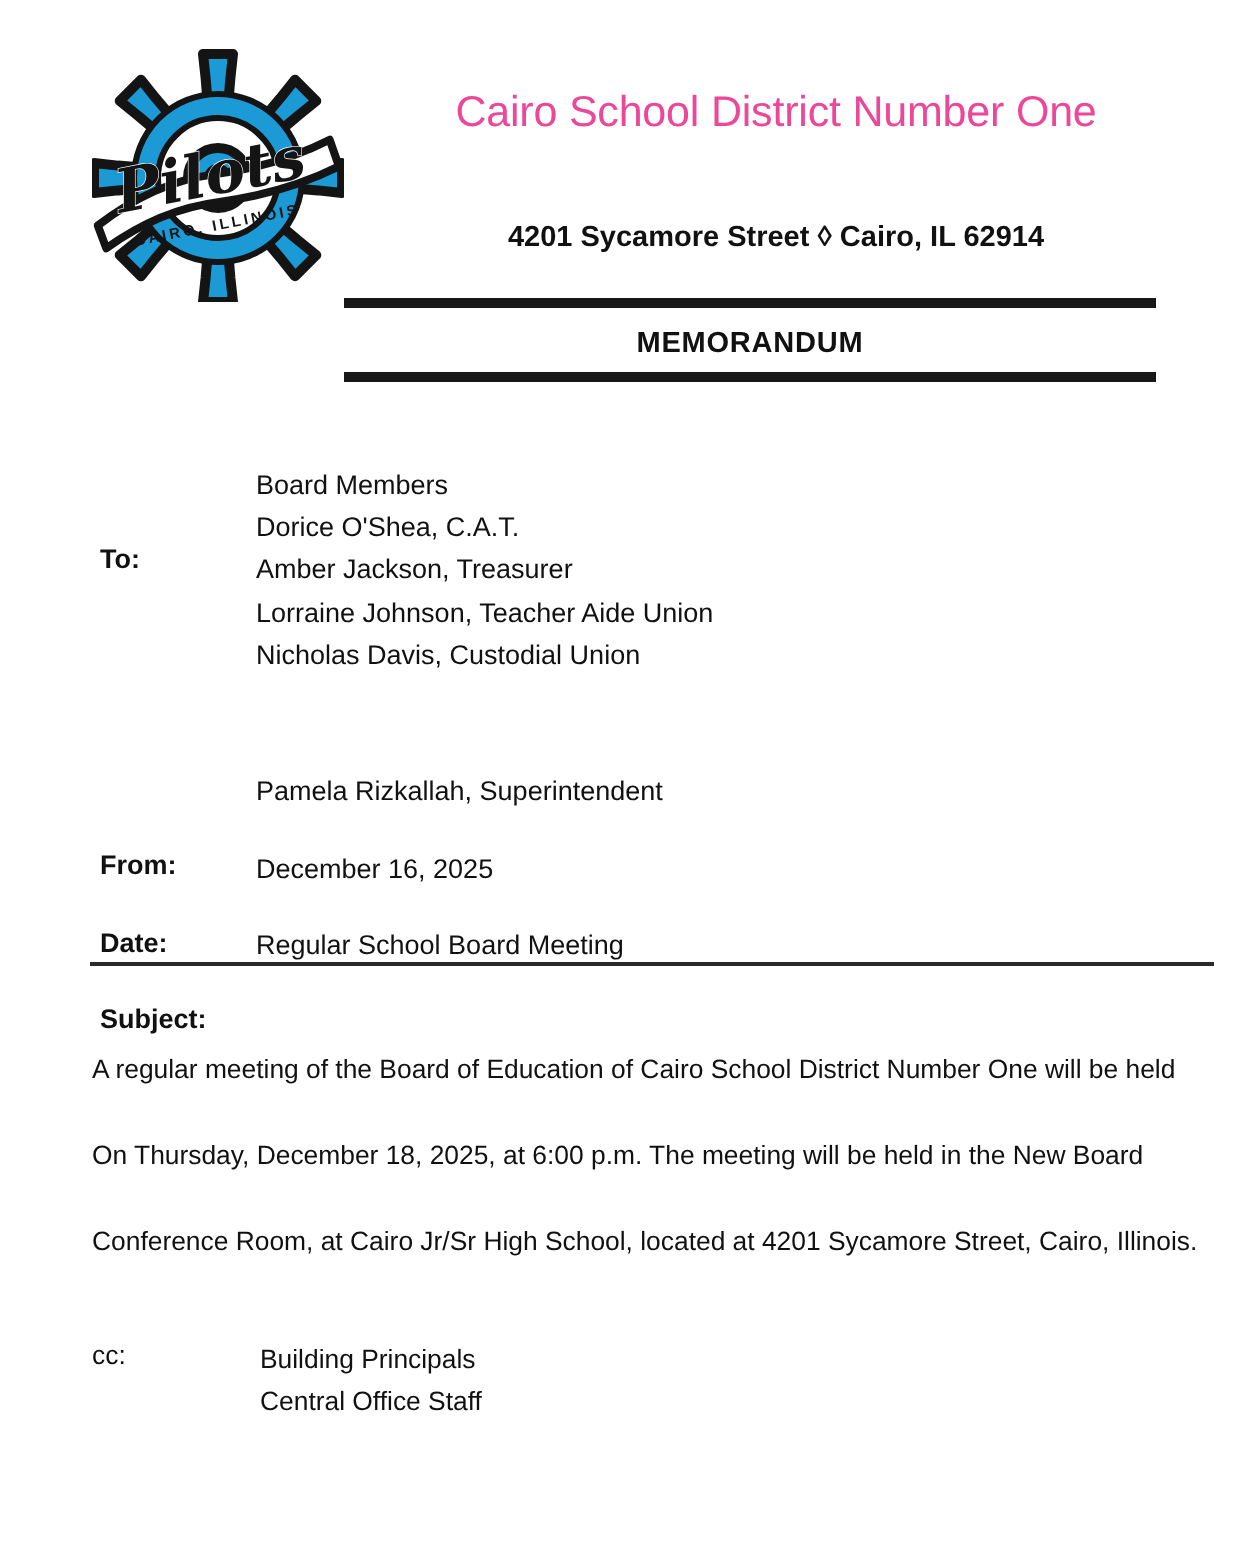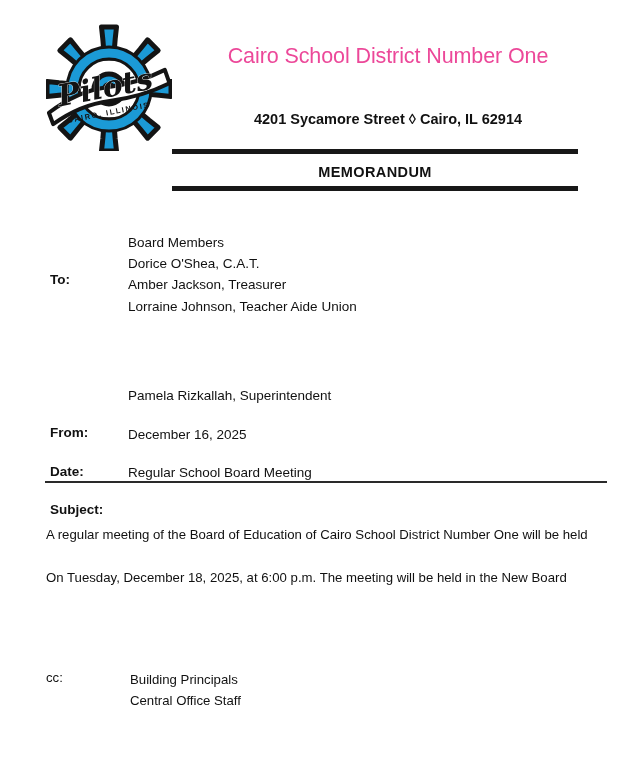--- a/index.html
+++ b/index.html
@@ -252,20 +252,21 @@
 
   <div class="fields">
 
     <div class="field-row" id="row-to">
       <span class="field-label">To:</span>
       <span class="field-values">
         <span class="line">Board Members</span>
         <span class="line">Dorice O'Shea, C.A.T.</span>
         <span class="line">Amber Jackson, Treasurer</span>
         <span class="line">Lorraine Johnson, Teacher Aide Union</span>
+        <span class="line">Nicholas Davis, Custodial Union</span>
       </span>
     </div>
 
     <div class="field-row" id="row-from">
       <span class="field-label">From:</span>
       <span class="field-values">
         <span class="line">Pamela Rizkallah, Superintendent</span>
       </span>
     </div>
 
@@ -281,21 +282,22 @@
       <span class="field-values">
         <span class="line">Regular School Board Meeting</span>
       </span>
     </div>
   </div>
 
   <div class="rule-thin"></div>
 
   <div class="body-text">
     <span class="para-line">A regular meeting of the Board of Education of Cairo School District Number One will be held</span>
-    <span class="para-line">On Tuesday, December 18, 2025, at 6:00 p.m.  The meeting will be held in the New Board</span>
+    <span class="para-line">On Thursday, December 18, 2025, at 6:00 p.m.  The meeting will be held in the New Board</span>
+    <span class="para-line">Conference Room, at Cairo Jr/Sr High School, located at 4201 Sycamore Street, Cairo, Illinois.</span>
   </div>
 
   <div class="cc-row">
     <span class="cc-label">cc:</span>
     <span class="cc-values">
       <span class="line">Building Principals</span>
       <span class="line">Central Office Staff</span>
     </span>
   </div>
 

